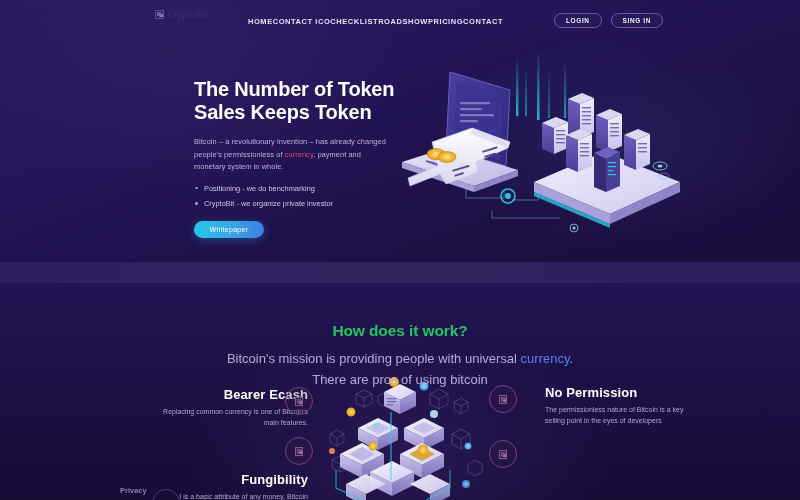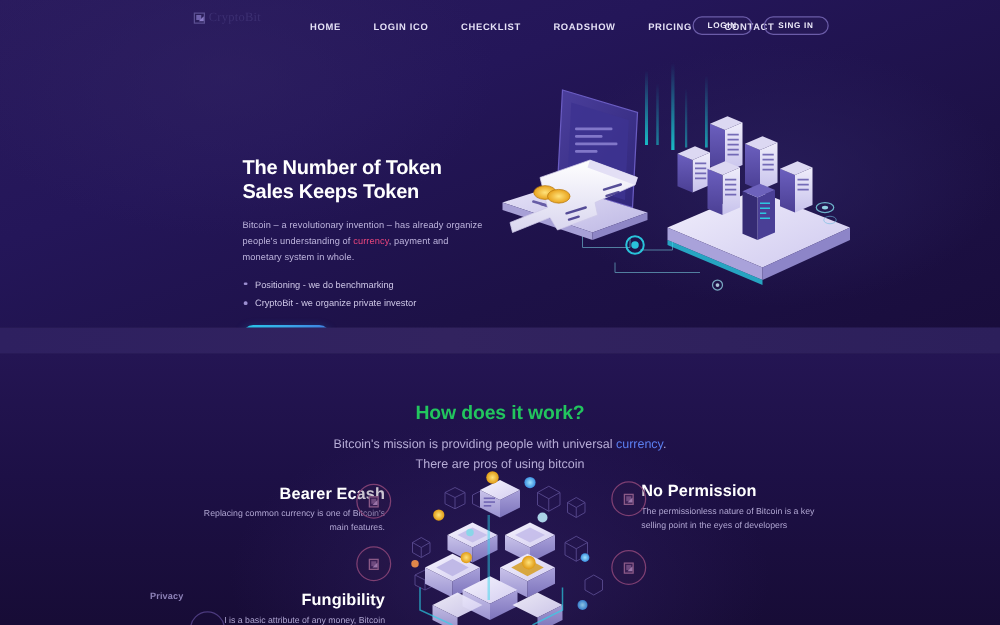--- a/index.html
+++ b/index.html
@@ -52,40 +52,39 @@
     border-left:4px solid transparent; border-right:0 solid transparent;
     border-bottom:4px solid #8a7bc8;
   }
   .logo-alt {
     font-size:10px; color:#3c2f72; margin-left:3px; letter-spacing:.2px;
     font-family:"Liberation Serif", serif;
   }
 
   .nav-links {
     position:absolute; left:248px; top:17px;
-    display:flex; gap:26px; align-items:center;
+    display:flex; gap:0; align-items:center;
   }
   .nav-links a {
     font-size:7.5px; letter-spacing:.55px; color:#e4e0f5; text-decoration:none;
     font-weight:700; white-space:nowrap;
   }
   .nav-btns { position:absolute; left:554px; top:13px; display:flex; gap:9px; }
   .pill {
     border:1px solid #6b5ca8; border-radius:11px; height:15px;
     padding:0 11px; display:flex; align-items:center; justify-content:center;
     font-size:6.5px; letter-spacing:.6px; color:#efecfb; font-weight:700;
     background:rgba(255,255,255,.02); white-space:nowrap;
   }
 
   
   .hero-copy { position:absolute; left:194px; top:78px; width:205px; z-index:20; }
   .hero-copy h1 {
-    font-size:16px; line-height:1.17; font-weight:700; letter-spacing:-.2px;
+    font-size:20px; line-height:1.17; font-weight:700; letter-spacing:-.2px;
     color:#ffffff;
-    margin-top:48px;
   }
   .hero-copy p.lead {
     margin-top:11px; font-size:7.4px; line-height:1.72; color:#bdb4dd;
     letter-spacing:.08px; max-width:198px;
   }
   .accent-pink { color:#e8457c; }
   .hero-list { margin-top:9px; list-style:none; }
   .hero-list li {
     font-size:7.4px; line-height:1.55; color:#cdc6e6; padding-left:10px;
     position:relative; margin-bottom:4px;
@@ -103,21 +102,21 @@
   }
 
   
   .illus { position:absolute; left:388px; top:50px; width:330px; height:190px; }
   .illus svg { display:block; }
 
   
   .sec-head { position:absolute; left:0; top:322px; width:800px; text-align:center; z-index:15;}
   .sec-head h2 { font-size:15.5px; font-weight:700; color:#22c55e; letter-spacing:-.1px; }
   .sec-head p {
-    margin-top:8px; font-size:10px; line-height:1.62; color:#b6acd6;
+    margin-top:8px; font-size:13px; line-height:1.62; color:#b6acd6;
   }
   .accent-blue { color:#5b7ef0; }
 
   .feat { position:absolute; width:148px; z-index:16; }
   .feat.left { text-align:right; left:160px; }
   .feat.right { text-align:left; left:513px; }
   .feat h3 { font-size:13px; font-weight:700; color:#ffffff; margin-bottom:4px; letter-spacing:.1px;}
   .feat p { font-size:7px; line-height:1.62; color:#b0a6d2; }
 
   .fcircle {
@@ -125,33 +124,33 @@
     border:1px solid #7e3f72; display:flex; align-items:center; justify-content:center;
     background:rgba(50,26,72,.25); z-index:16;
   }
   .fcircle .broken-img { width:8px; height:9px; border-color:#8a5a86; background:#3a1f54;}
   .fcircle .broken-img::before { background:#6e4a7e; }
   .fcircle .broken-img::after { border-bottom-color:#9a74a8; }
 
   
   #feat-bearer { top:387px; }
   #feat-fung   { top:436px;margin-top:36px; }
-  #feat-noperm { top:385px; }
+  #feat-noperm { top:385px;margin-left:32px; }
   #feat-easy   { top:440px; }
   #circ-bearer { left:285px; top:387px; }
   #circ-fung   { left:285px; top:437px; }
   #circ-noperm { left:489px; top:385px; }
   #circ-easy   { left:489px; top:440px; }
 
   
   .illus2 { position:absolute; left:318px; top:372px; width:170px; height:128px; z-index:10;}
 
   
   .privacy {
-    position:absolute; left:120px; top:472px; display:flex; align-items:center; gap:6px; z-index:18;
+    position:absolute; left:120px; top:486px; display:flex; align-items:center; gap:6px; z-index:18;
   }
   .privacy span.lbl { font-size:7.3px; color:#8d82b8; font-weight:700; letter-spacing:.1px;}
   .privacy-circ {
     position:absolute; left:152px; top:489px; width:28px; height:28px;
     border-radius:50%; border:1px solid #4b3a7d;
   }
 </style>
 </head>
 <body>
 
@@ -329,40 +328,40 @@
     </div>
 
     <div class="nav">
       <div class="logo-wrap">
         <span class="broken-img"></span>
         <span class="logo-alt">CryptoBit</span>
       </div>
 
       <div class="nav-links">
         <a href="#">HOME</a>
-        <a href="#">LOGIN ICO</a>
+        <a href="#">CONTACT ICO</a>
         <a href="#">CHECKLIST</a>
         <a href="#">ROADSHOW</a>
         <a href="#">PRICING</a>
         <a href="#">CONTACT</a>
       </div>
 
       <div class="nav-btns">
         <div class="pill">LOGIN</div>
         <div class="pill">SING IN</div>
       </div>
     </div>
 
     <div class="hero-copy">
       <h1>
         <span>The Number of Token</span><br>
         <span>Sales Keeps Token</span>
       </h1>
       <p class="lead">
-        <span>Bitcoin – a revolutionary invention – has already organize people's understanding of </span><span class="accent-pink">currency</span><span>, payment and monetary system in whole.</span>
+        <span>Bitcoin – a revolutionary invention – has already changed people's permissionless of </span><span class="accent-pink">currency</span><span>, payment and monetary system in whole.</span>
       </p>
       <ul class="hero-list">
         <li>Positioning - we do benchmarking</li>
         <li>CryptoBit - we organize private investor</li>
       </ul>
       <div class="wp-btn">Whitepaper</div>
     </div>
   </div>
 
   <div class="band"></div>

